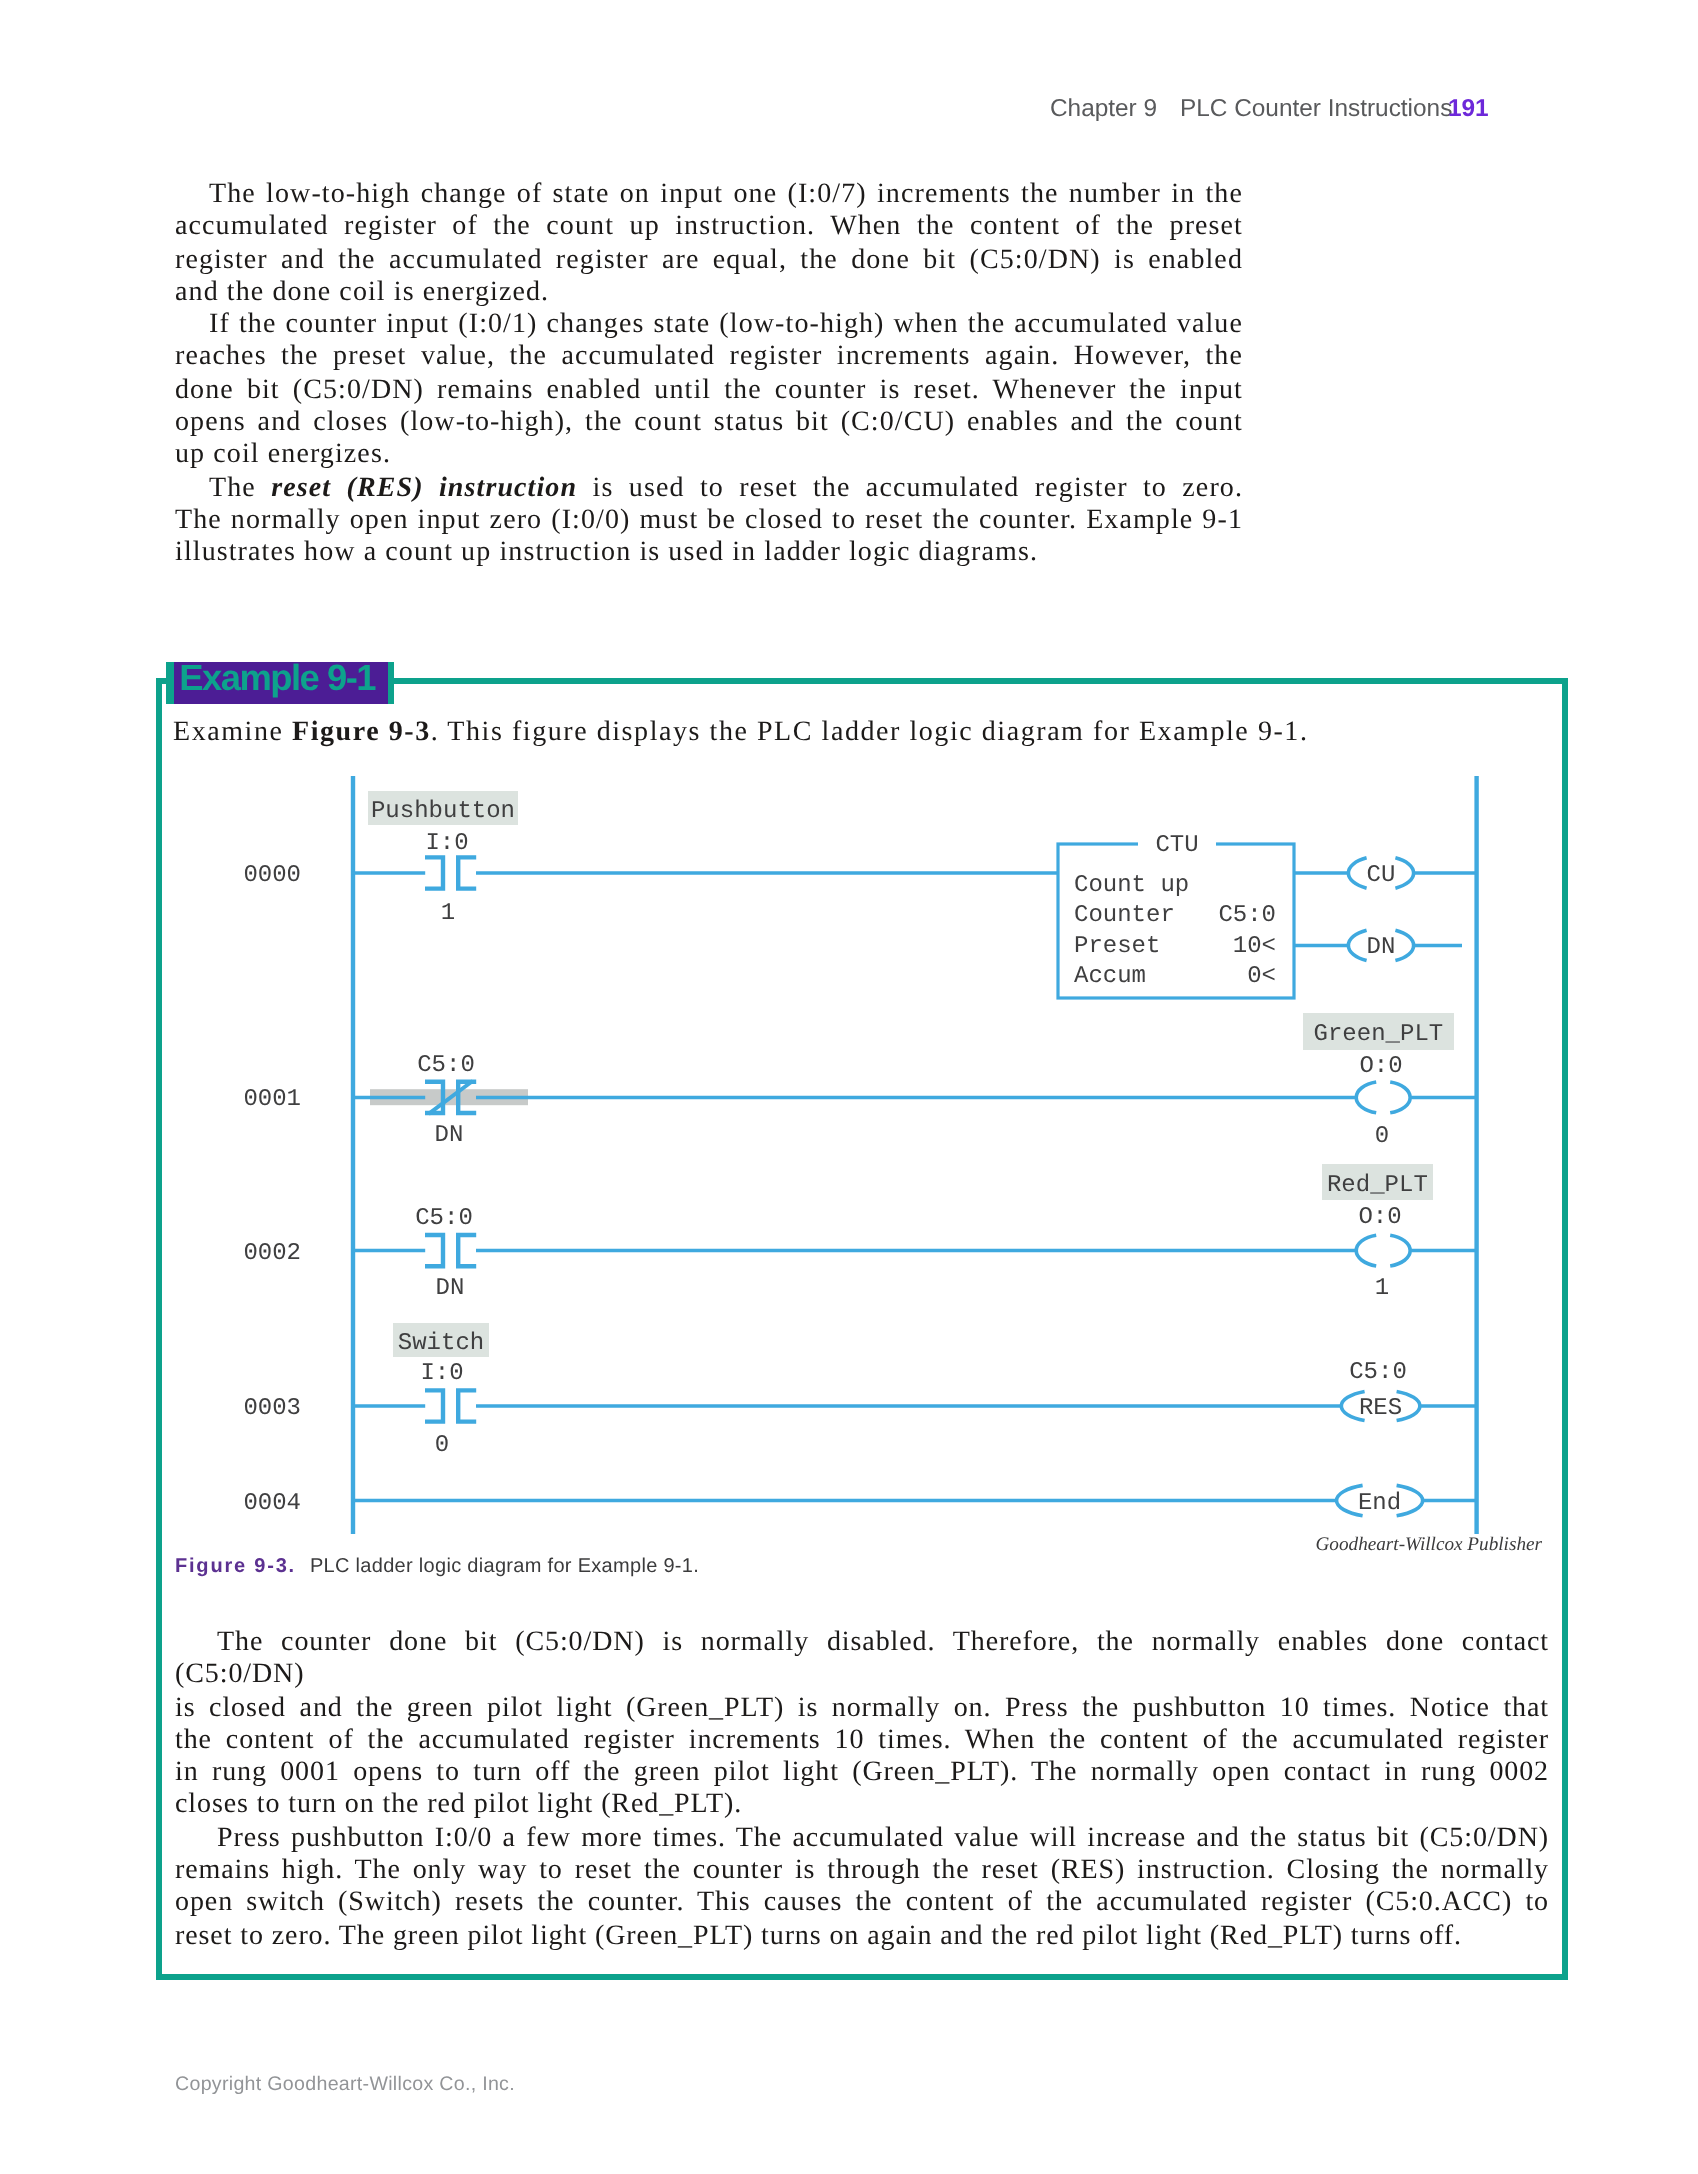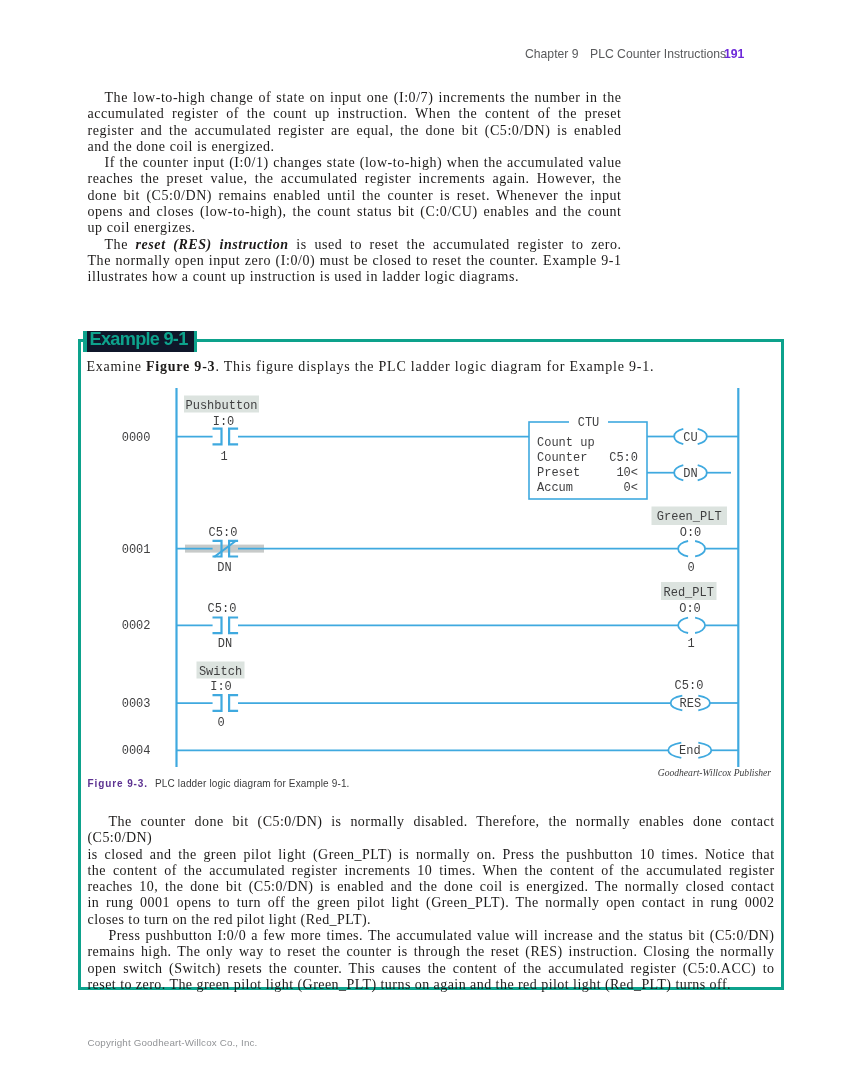--- a/index.html
+++ b/index.html
@@ -10,21 +10,21 @@
 .hdr span { position:absolute; white-space:pre; }
 .serif { font-family:"Liberation Serif", serif; font-size:14px; line-height:16.3px; color:#1c1a19; }
 .jl { text-align:justify; text-align-last:justify; white-space:normal; }
 .jl.last { text-align-last:left; }
 .topblock .ind { text-indent:17px; }
 .botblock .ind { text-indent:21px; }
 .topblock { position:absolute; left:87.5px; top:90px; width:534px; letter-spacing:0.55px; }
 .botblock { position:absolute; left:87.5px; top:814px; width:687px; letter-spacing:0.45px; }
 .exbox { position:absolute; left:78px; top:339px; width:706px; height:651px;
          border:3px solid #0da28c; }
-.extitle { position:absolute; left:83px; top:330.5px; height:21px; background:#0f172a;
+.extitle { position:absolute; left:83px; top:330.5px; height:21px; background:#4c1d95;
            display:flex; align-items:center; }
 .tick { width:3.6px; height:21px; background:#0da28c; display:inline-block; }
 .extxt { color:#0da28c; font-weight:bold; font-size:18.2px; padding:0 6px 0 3px; letter-spacing:-0.75px; position:relative; top:-1.5px; }
 .examine { position:absolute; left:86.5px; top:358.5px; width:690px; letter-spacing:0.78px; }
 .ladder { position:absolute; left:0; top:0; }
 .publisher { position:absolute; right:78px; top:766.5px; font-family:"Liberation Serif", serif;
              font-style:italic; font-size:9.6px; color:#3b3b3c; }
 .caption { position:absolute; left:87.5px; top:777.5px; font-size:10px; color:#3b3b3c; }
 .caption b { letter-spacing:0.9px; }
 .caption span { letter-spacing:0.15px; }
@@ -142,21 +142,20 @@
 <path d="M698.3 742.7 A21.8 8.3 0 0 1 698.3 757.9" fill="none" stroke="#3fa9df" stroke-width="1.8"></path>
 <text x="689.8" y="754.3" font-family="Liberation Mono" font-size="12" fill="#3f3f40" text-anchor="middle">End</text>
 <line x1="711.5" y1="750.3" x2="738" y2="750.3" stroke="#3fa9df" stroke-width="1.75"></line>
 </svg>
   <div class="publisher">Goodheart-Willcox Publisher</div>
   <div class="caption"><b class="fig">Figure 9-3.</b><span style="margin-left:7px;">PLC ladder logic diagram for Example 9-1.</span></div>
   <div class="botblock serif">
 <div class="jl ind">The counter done bit (C5:0/DN) is normally disabled. Therefore, the normally enables done contact (C5:0/DN)</div>
 <div class="jl">is closed and the green pilot light (Green_PLT) is normally on. Press the pushbutton 10 times. Notice that</div>
 <div class="jl">the content of the accumulated register increments 10 times. When the content of the accumulated register</div>
-<div class="jl">reaches 10, the done bit (C5:0/DN) is enabled and the done coil is energized. The normally closed contact</div>
 <div class="jl">in rung 0001 opens to turn off the green pilot light (Green_PLT). The normally open contact in rung 0002</div>
 <div class="jl last">closes to turn on the red pilot light (Red_PLT).</div>
 <div class="jl ind">Press pushbutton I:0/0 a few more times. The accumulated value will increase and the status bit (C5:0/DN)</div>
 <div class="jl">remains high. The only way to reset the counter is through the reset (RES) instruction. Closing the normally</div>
 <div class="jl">open switch (Switch) resets the counter. This causes the content of the accumulated register (C5:0.ACC) to</div>
 <div class="jl last">reset to zero. The green pilot light (Green_PLT) turns on again and the red pilot light (Red_PLT) turns off.</div>
   </div>
   <div class="copyright">Copyright Goodheart-Willcox Co., Inc.</div>
 </div>
 

